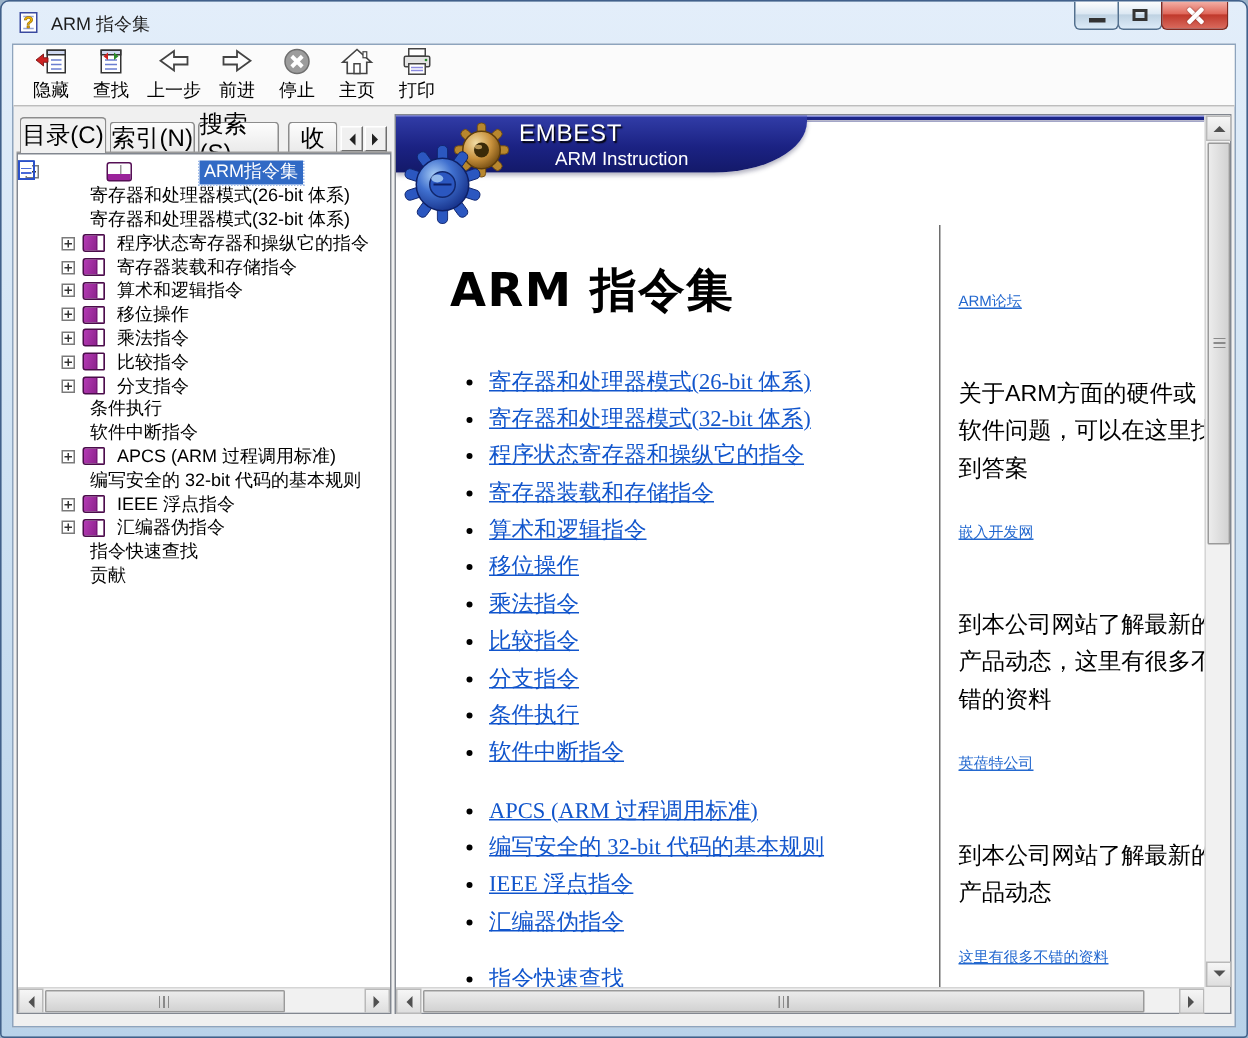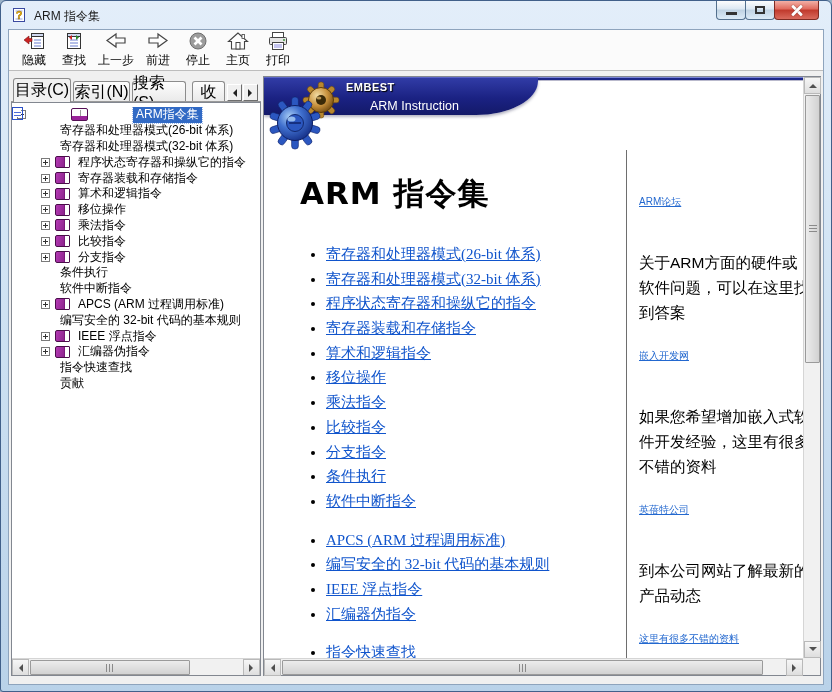--- a/index.html
+++ b/index.html
@@ -80,21 +80,21 @@
   .page { position:absolute; left:0; top:0; right:17px; bottom:17px; overflow:hidden; background:#fff; }
 
   
   .banner { position:relative; height:40px; }
   .banner-strip { position:absolute; left:0; top:0; right:0; height:4px; background:#1d2689;
                   border-top:1px solid #7b84d6; border-bottom:1px solid #b9b9cc; }
   .banner-block { position:absolute; left:0; top:0; width:274px; height:38px;
                   background:linear-gradient(180deg,#323da8 0%,#1b2283 55%,#131969 100%);
                   border-bottom-right-radius:62px 34px;
                   box-shadow:0 2px 3px rgba(40,40,80,.35), inset 0 1px 0 #5a64c6; }
-  .brand { position:absolute; left:82px; top:4px; font-size:11px; font-weight:bold; color:#fff;
+  .brand { position:absolute; left:82px; top:4px; font-size:16px; font-weight:normal; color:#fff;
            letter-spacing:.5px; text-shadow:1px 1px 1px #000; }
   .brand-sub { position:absolute; left:106px; top:22px; font-size:12.5px; color:#fff; }
   .gears { position:absolute; left:0; top:1px; width:92px; height:72px; z-index:3; }
 
   
   .h1 { margin:56px 0 0 36px; font-size:31px; font-weight:bold; color:#000;
         font-family:"DejaVu Sans", sans-serif; letter-spacing:1px; }
   .linkgroup { margin:30px 0 0 0; padding-left:62px; list-style:disc; }
   .linkgroup.g2,.linkgroup.g3 { margin-top:14px; }
   .linkgroup li { height:24.7px; font-size:15px; color:#000; font-family:"Liberation Serif", serif; }
@@ -442,21 +442,21 @@
 
             <div class="divider"></div>
 
             <div class="sidebar">
               <div class="sb-block">
                 <a class="sb-link">ARM论坛</a>
                 <div class="sb-desc">关于ARM方面的硬件或软件问题，可以在这里找到答案</div>
               </div>
               <div class="sb-block">
                 <a class="sb-link">嵌入开发网</a>
-                <div class="sb-desc">如果您希望增加嵌入式软件开发经验，这里有很多不错的资料</div>
+                <div class="sb-desc">到本公司网站了解最新的产品动态，这里有很多不错的资料</div>
               </div>
               <div class="sb-block">
                 <a class="sb-link">英蓓特公司</a>
                 <div class="sb-desc">到本公司网站了解最新的产品动态</div>
               </div>
               <div class="sb-block">
                 <a class="sb-link">这里有很多不错的资料</a>
               </div>
             </div>
           </div>

